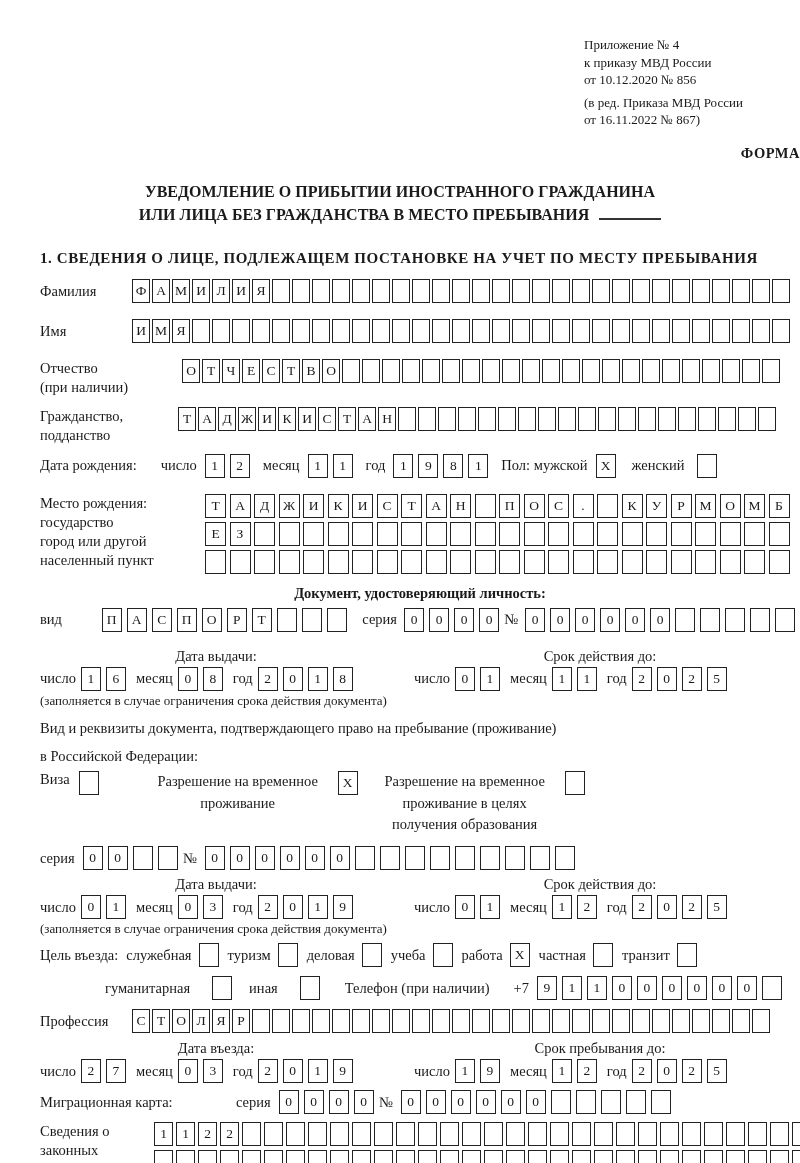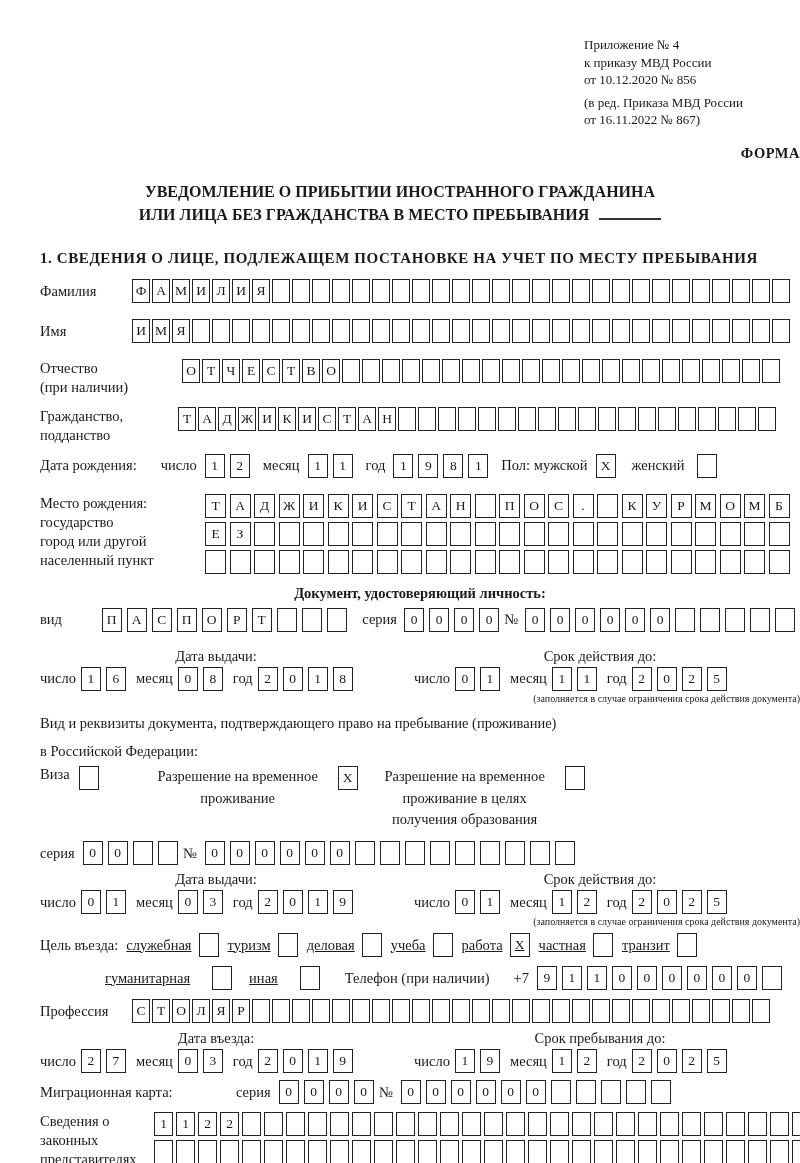--- a/index.html
+++ b/index.html
@@ -39,31 +39,31 @@
   .stack > .cells { display:flex; margin-bottom:4px; }
 
   .center-head { text-align:center; font-size:14.5px; }
   .doc-head { text-align:center; font-weight:bold; font-size:14.5px; margin:7px 0 6px 0; }
 
   .dategrp { display:flex; align-items:center; gap:5px; }
   .dates-row { display:flex; margin-bottom:2px; }
   .dcol-l { width:352px; }
   .dcol-r { width:372px; margin-left:22px; }
   .dcol-l .center-head, .dcol-r .center-head { margin-bottom:2px; }
-  .note-right { text-align:right; padding-right:0; font-size:10px; margin:1px 0 6px 0; }
+  .note-right { padding-right:0; font-size:13px; margin:1px 0 6px 0; }
 
   .intro { line-height:1.8; margin-bottom:2px; }
 
   .cb-row { display:flex; align-items:flex-start; margin:2px 0 10px 0; }
   .cb-item { display:flex; align-items:flex-start; gap:9px; }
   .cb-item .wrap { text-align:center; line-height:1.5; }
 
   .gap8 { width:8px; } .gap12 { width:12px; } .gap16 { width:16px; } .gap20 { width:20px; } .gap24 { width:24px; }
 
-  .opt { display:flex; align-items:center; gap:7px; margin-right:9px;text-decoration:underline; }
+  .opt { display:flex; align-items:center; gap:7px; margin-right:9px; }
 </style>
 </head>
 <body>
 
 <div class="appendix">
   <div>Приложение № 4</div>
   <div>к приказу МВД России</div>
   <div>от 10.12.2020 № 856</div>
   <div class="edition">
     <div>(в ред. Приказа МВД России</div>

